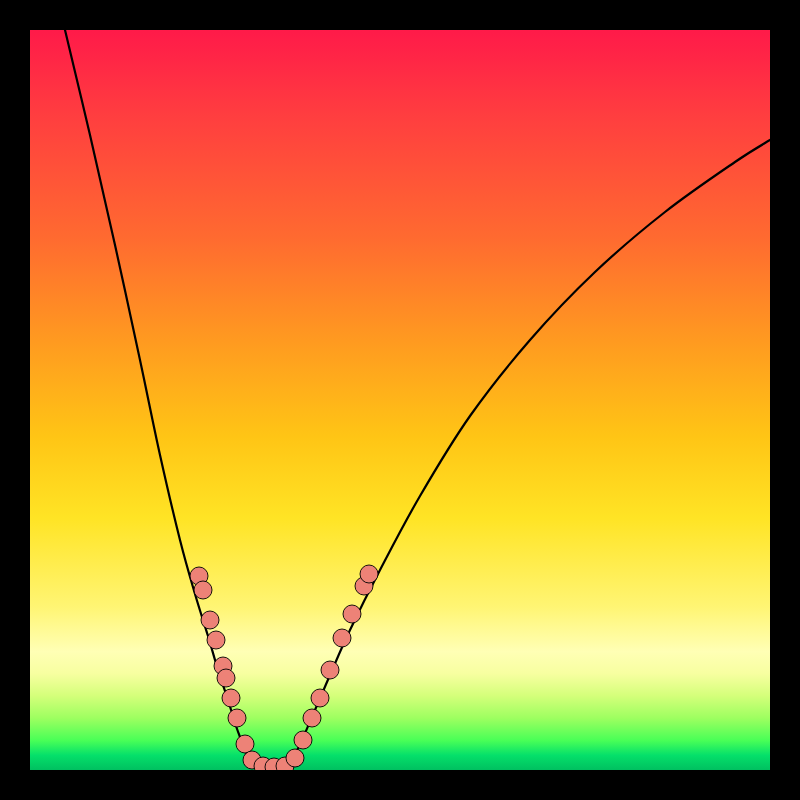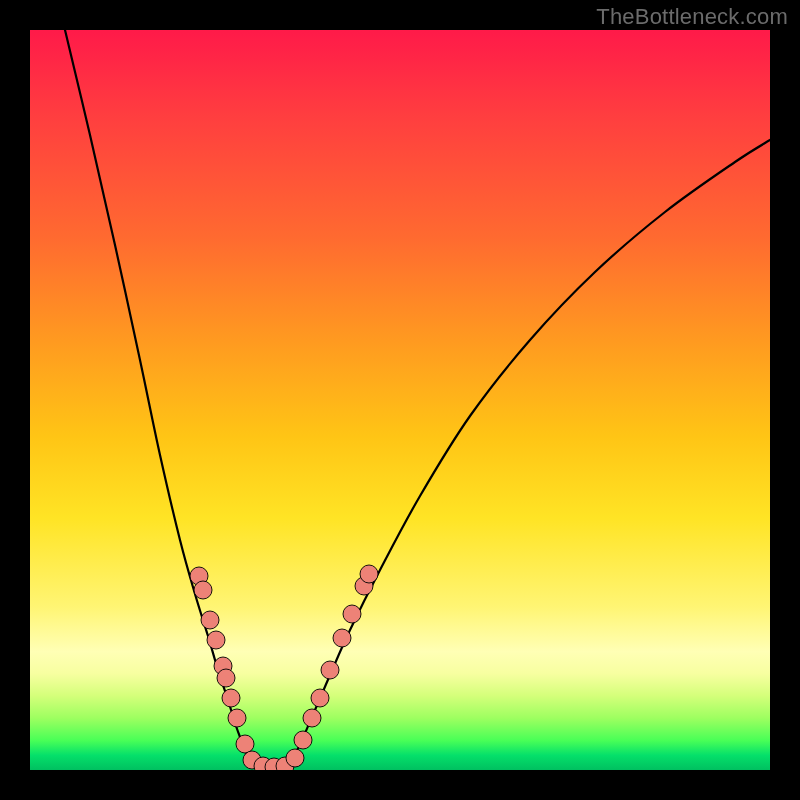--- a/index.html
+++ b/index.html
@@ -70,21 +70,20 @@
   .curve circle.marker {
     fill: #ed8277;
     stroke: #000;
     stroke-width: 0.9;
   }
 </style>
 </head>
 <body>
 
 <div class="frame">
-  <div class="watermark">TheBottleneck.com</div>
 
   <div class="plot-area">
     <svg class="curve" viewBox="0 0 740 740">
       <path class="main" d="M 35 0 C 39.166666666666664 17.5, 51.666666666666664 69.16666666666666, 60 105 C 68.33333333333333 140.83333333333334, 76.66666666666667 177.5, 85 215 C 93.33333333333333 252.5, 102.5 295, 110 330 C 117.5 365, 123.33333333333333 395, 130 425 C 136.66666666666666 455, 144.16666666666666 486.8333333333333, 150 510 C 155.83333333333334 533.1666666666666, 160.33333333333334 548, 165 564 C 169.66666666666666 580, 174.16666666666666 593.3333333333334, 178 606 C 181.83333333333334 618.6666666666666, 184.66666666666666 629.3333333333334, 188 640 C 191.33333333333334 650.6666666666666, 195 660.6666666666666, 198 670 C 201 679.3333333333334, 203.5 688.5, 206 696 C 208.5 703.5, 210.66666666666666 708.5, 213 715 C 215.33333333333334 721.5, 218.83333333333334 731.6666666666666, 220 735 C 221.16666666666666 738.3333333333334, 218.66666666666666 734.6666666666666, 220 735 C 221.33333333333334 735.3333333333334, 225.33333333333334 736.5, 228 737 C 230.66666666666666 737.5, 233.33333333333334 737.8333333333334, 236 738 C 238.66666666666666 738.1666666666666, 241.33333333333334 738.1666666666666, 244 738 C 246.66666666666666 737.8333333333334, 249.33333333333334 737.5, 252 737 C 254.66666666666666 736.5, 258.6666666666667 735.3333333333334, 260 735 C 261.3333333333333 734.6666666666666, 258 739.1666666666666, 260 735 C 262 730.8333333333334, 267.8333333333333 719.1666666666666, 272 710 C 276.1666666666667 700.8333333333334, 280.3333333333333 690.8333333333334, 285 680 C 289.6666666666667 669.1666666666666, 294.1666666666667 658.3333333333334, 300 645 C 305.8333333333333 631.6666666666666, 311.6666666666667 617.5, 320 600 C 328.3333333333333 582.5, 338.3333333333333 562.3333333333334, 350 540 C 361.6666666666667 517.6666666666666, 375 491.6666666666667, 390 466 C 405 440.3333333333333, 421.6666666666667 412, 440 386 C 458.3333333333333 360, 479.1666666666667 334, 500 310 C 520.8333333333334 286, 542.5 263.3333333333333, 565 242 C 587.5 220.66666666666666, 611.6666666666666 200.33333333333334, 635 182 C 658.3333333333334 163.66666666666666, 687.5 144, 705 132 C 722.5 120, 734.1666666666666 113.66666666666667, 740 110"></path>
       <g>
           <circle class="marker" cx="169" cy="546" r="9"></circle>
           <circle class="marker" cx="173" cy="560" r="9"></circle>
           <circle class="marker" cx="180" cy="590" r="9"></circle>
           <circle class="marker" cx="186" cy="610" r="9"></circle>
           <circle class="marker" cx="193" cy="636" r="9"></circle>

